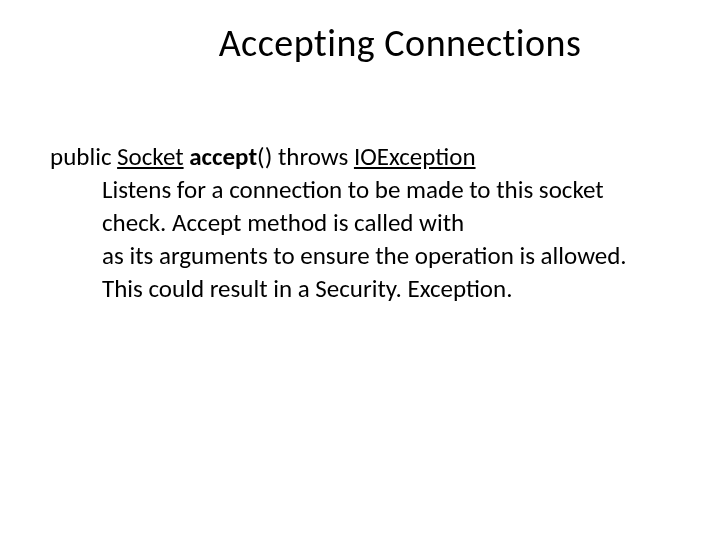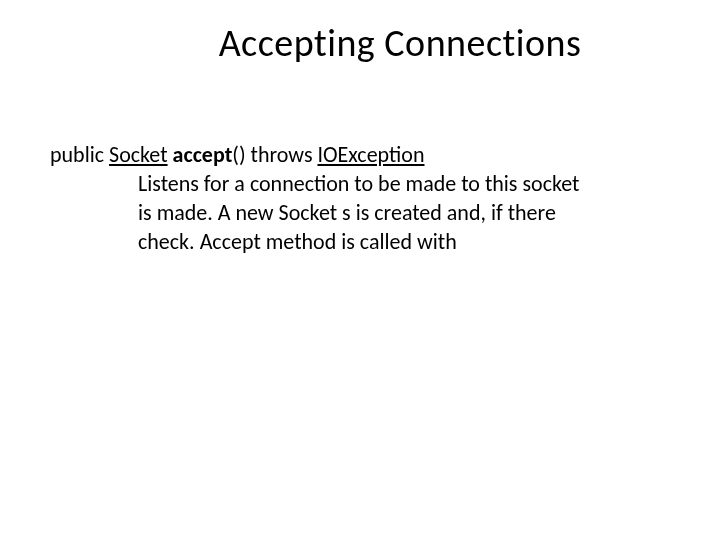--- a/index.html
+++ b/index.html
@@ -27,44 +27,45 @@
     font-size: 38px;
     font-weight: 400;
     letter-spacing: 0.5px;
     padding-left: 40px;
   }
   .body {
     position: absolute;
     top: 140px;
     left: 50px;
     width: 620px;
-    font-size: 22px;
+    font-size: 25px;
     line-height: 1.32;
   }
   .sig {
     white-space: nowrap;
   }
   .sig .ul { text-decoration: underline; }
   .sig .bold { font-weight: bold; }
   .desc {
-    margin-left: 88px;
+    margin-left: 52px;
     max-width: 540px;
   }
 </style>
 </head>
 <body>
 
 <div class="slide">
 
   <div class="title">Accepting Connections</div>
 
   <div class="body">
     <div class="sig">
       <span>public </span><span class="ul">Socket</span><span> </span><span class="bold">accept</span><span>() </span><span>throws </span><span class="ul">IOException</span>
     </div>
     <div class="desc">
       <div>Listens for a connection to be made to this socket</div>
-      <div>is made. A new Socket s is created and, if there</div>
       <div>check. Accept method is called with</div>
+      <div>as its arguments to ensure the operation is allowed.</div>
+      <div>This could result in a Security. Exception.</div>
     </div>
   </div>
 
 </div>
 
 </body></html>

